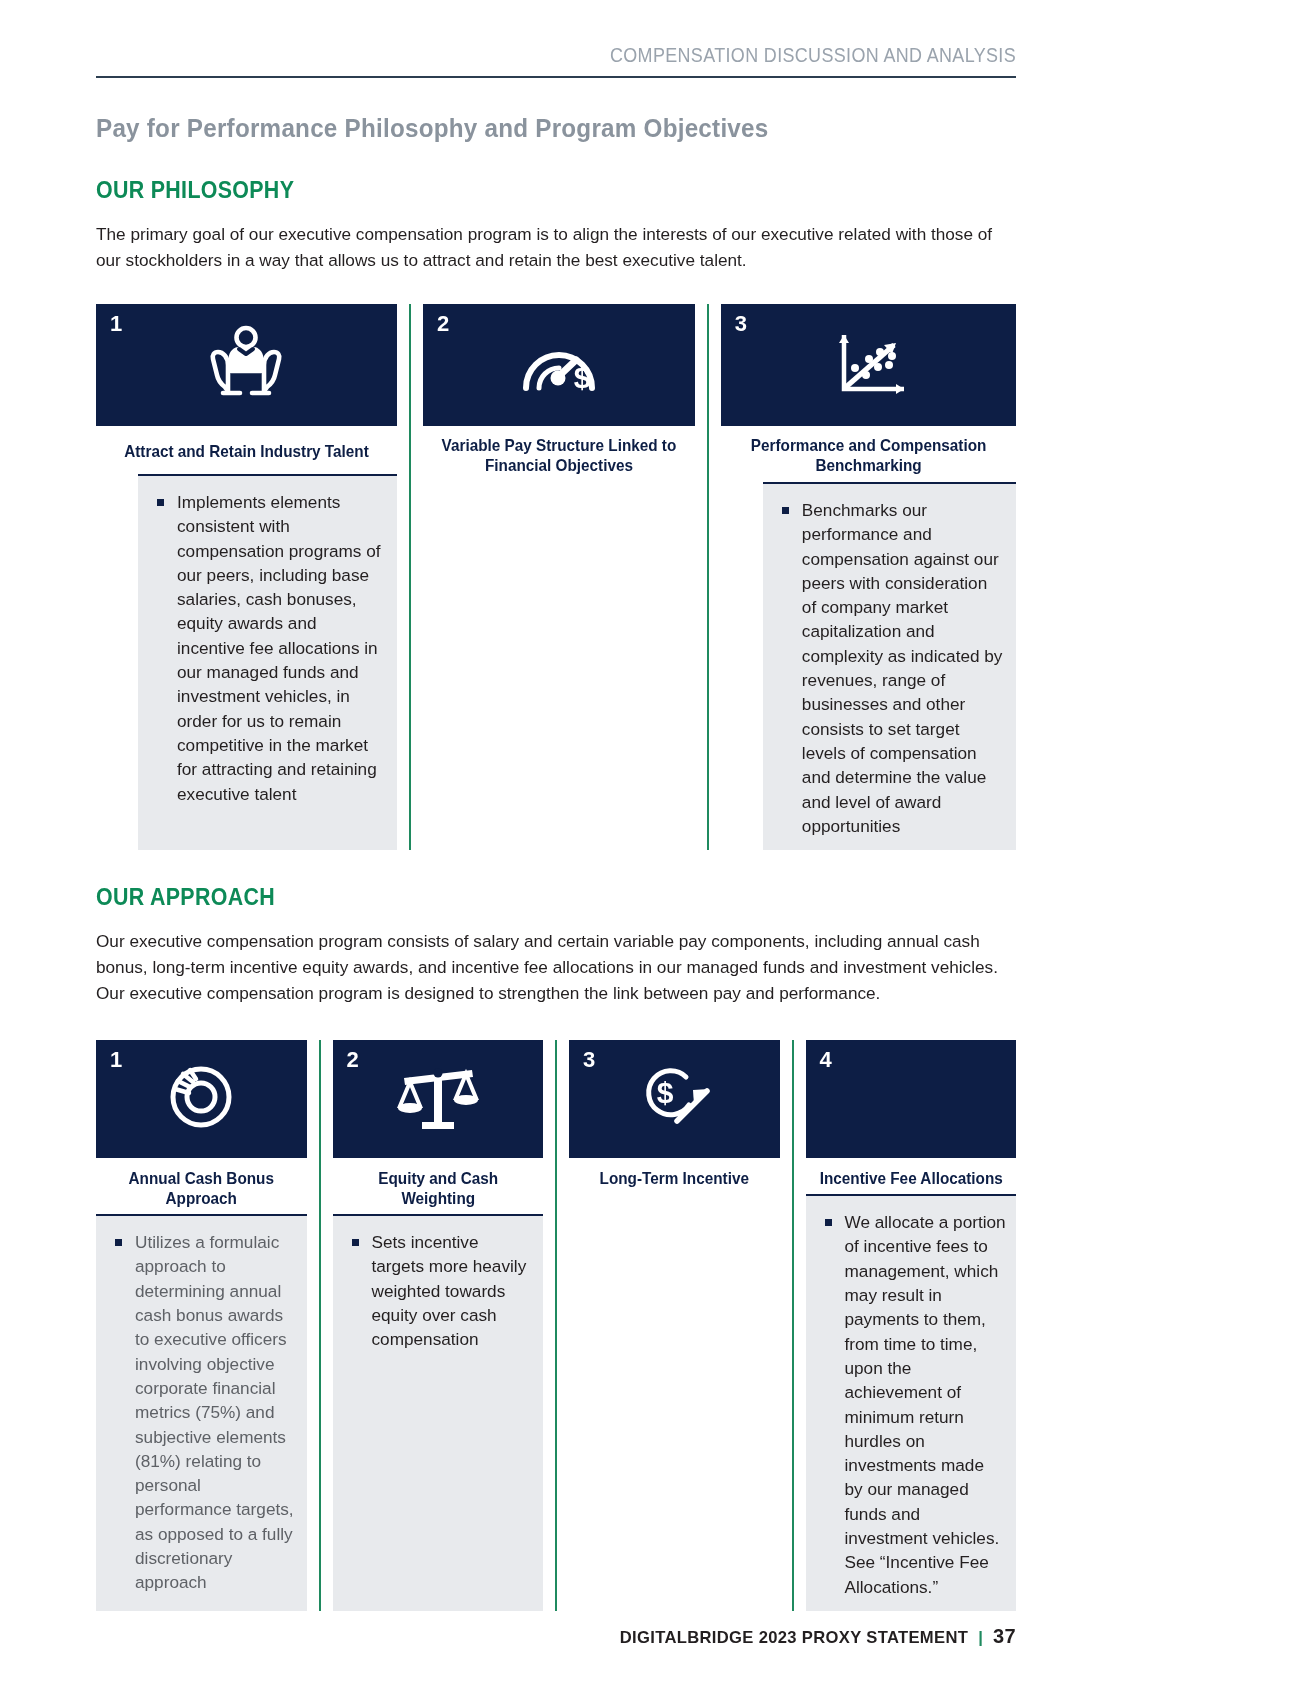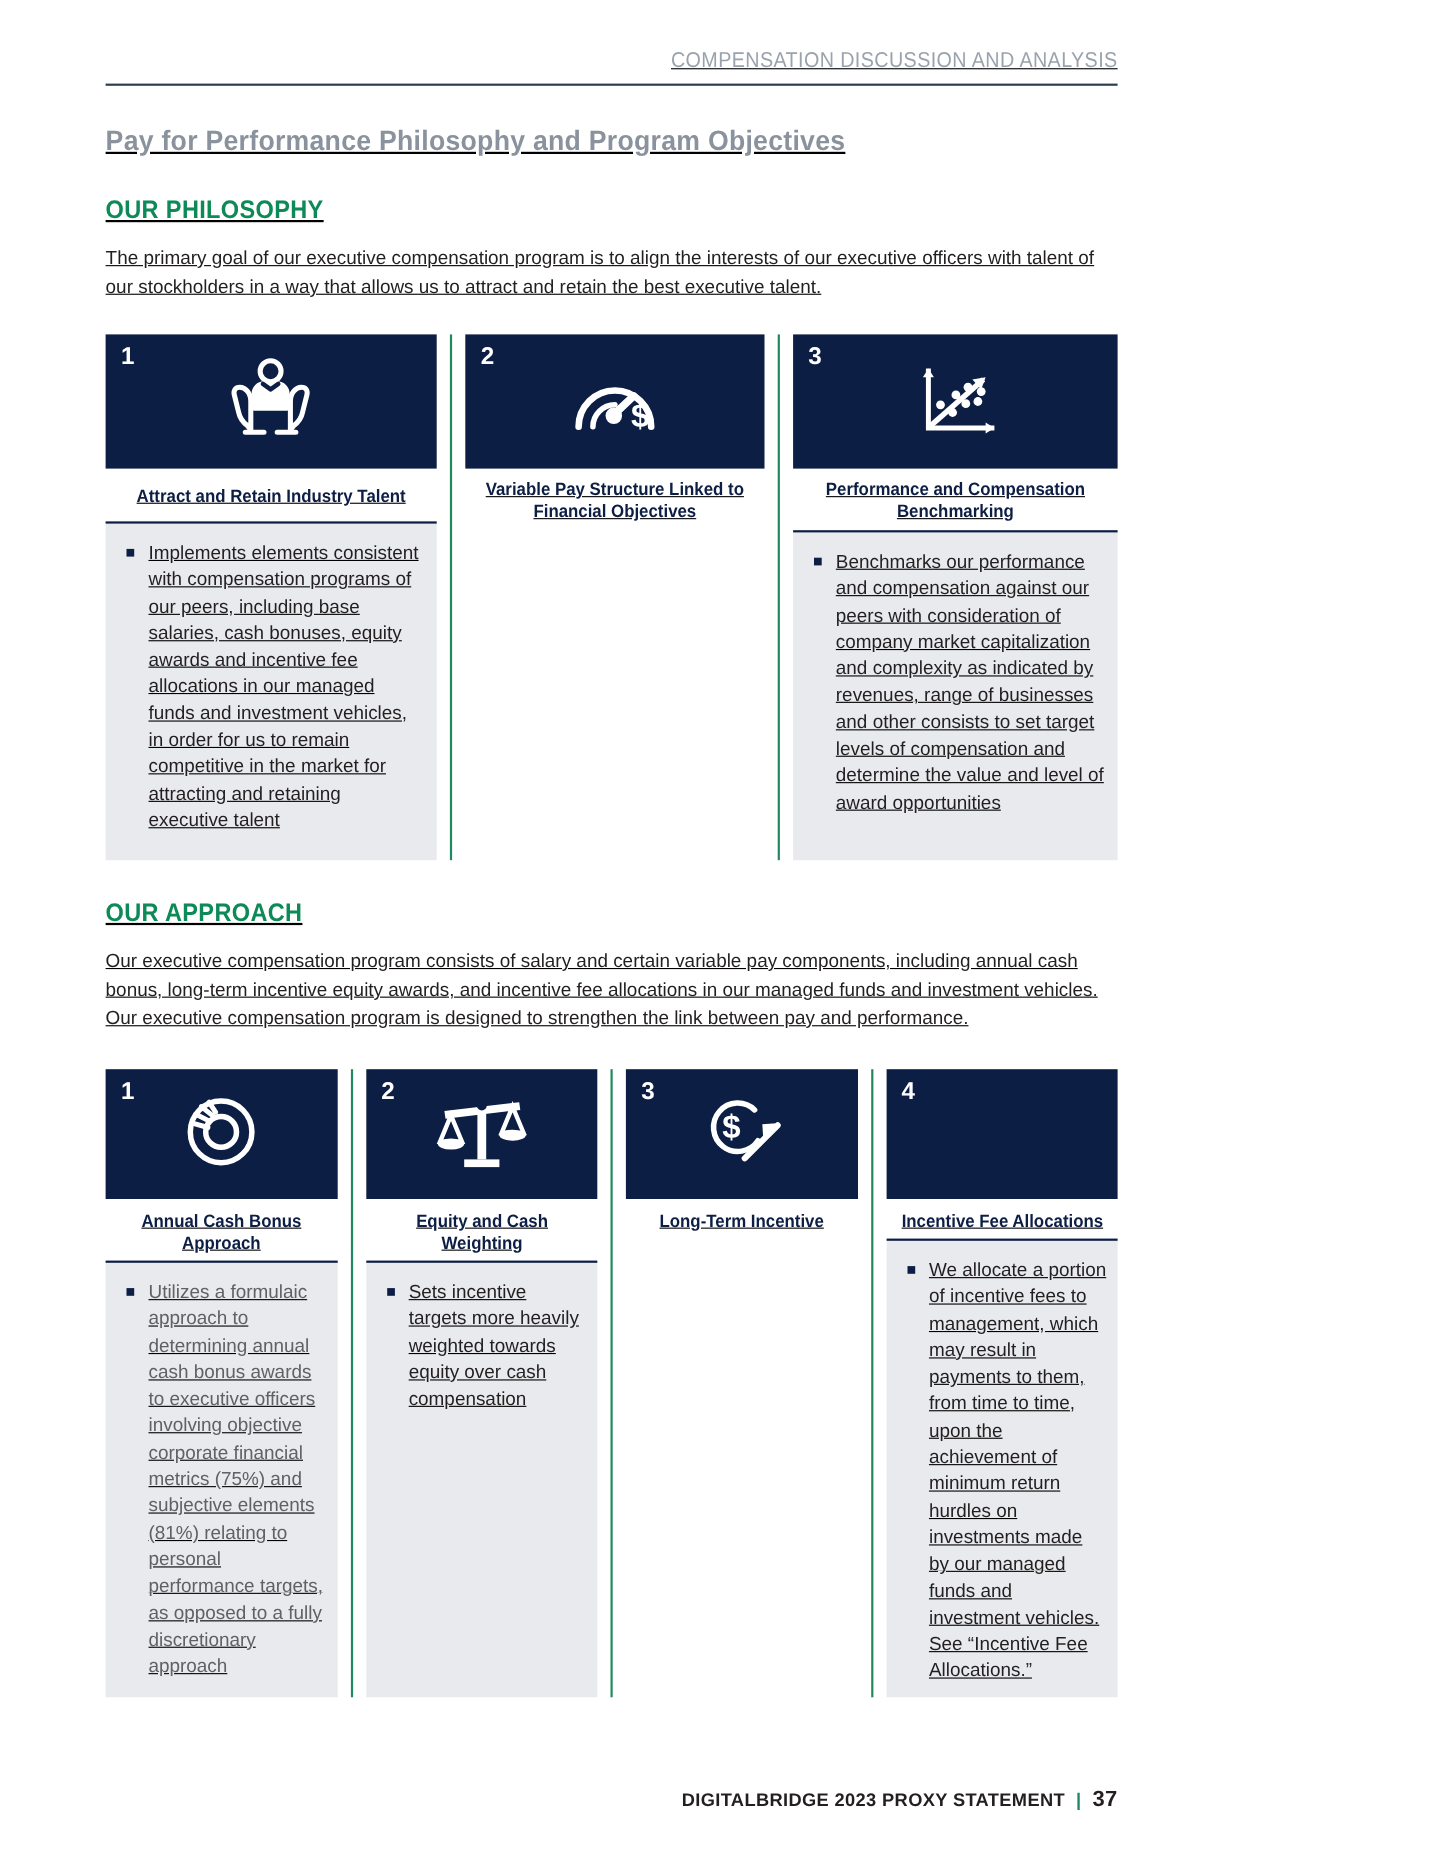--- a/index.html
+++ b/index.html
@@ -10,21 +10,20 @@
     background: #ffffff;
     font-family: "Liberation Sans", sans-serif;
   }
 
   .page {
     position: relative;
     width: 1112px;
     height: 1694px;
     background: #ffffff;
     padding: 0 96px;
-    text-decoration: underline;
   }
 
   
   .pg-header {
     position: relative;
     padding-top: 44px;
     height: 78px;
   }
   .pg-header-text {
     text-align: right;
@@ -129,21 +128,21 @@
   }
   .philosophy .card-title { min-height: 48px; }
   .approach  .card-title { min-height: 30px; padding: 10px 2px 6px; }
 
   .card-body {
     background: #e8eaed;
     border-top: 2.5px solid #0d1e45;
     flex: 1 1 auto;
     padding: 14px 10px 12px 12px;
   }
-  .philosophy .card-body { min-height: 300px; }
+  .philosophy .card-body { min-height: 300px; margin-left: 42px; }
   .approach  .card-body { min-height: 385px; }
 
   .bullet-list { list-style: none; }
   .bullet-item {
     position: relative;
     padding-left: 27px;
     font-size: 17.2px;
     line-height: 24.3px;
     color: #231f20;
   }
@@ -181,21 +180,21 @@
 <div class="page">
 
   <div class="pg-header">
     <div class="pg-header-text">COMPENSATION DISCUSSION AND ANALYSIS</div>
     <div class="pg-header-rule"></div>
   </div>
 
   <h1 class="page-title">Pay for Performance Philosophy and Program Objectives</h1>
 
   <h2 class="section-head">OUR PHILOSOPHY</h2>
-  <p class="body-para">The primary goal of our executive compensation program is to align the interests of our executive officers with talent of our stockholders in a way that allows us to attract and retain the best executive talent.</p>
+  <p class="body-para">The primary goal of our executive compensation program is to align the interests of our executive related with those of our stockholders in a way that allows us to attract and retain the best executive talent.</p>
 
   <div class="card-row philosophy">
 
     <div class="card" style="width:310px">
       <div class="card-banner">
         <span class="card-num">1</span>
         <span class="card-icon">
           <svg width="96" height="78" viewBox="0 0 96 78" fill="none" stroke="#fff" stroke-width="4.6" stroke-linecap="round" stroke-linejoin="round">
             <circle cx="48" cy="13.5" r="9.5" fill="none"></circle>
             <path d="M33 47 V34 a9 9 0 0 1 9-9 h12 a9 9 0 0 1 9 9 V47 Z" fill="#fff" stroke="none"></path>

